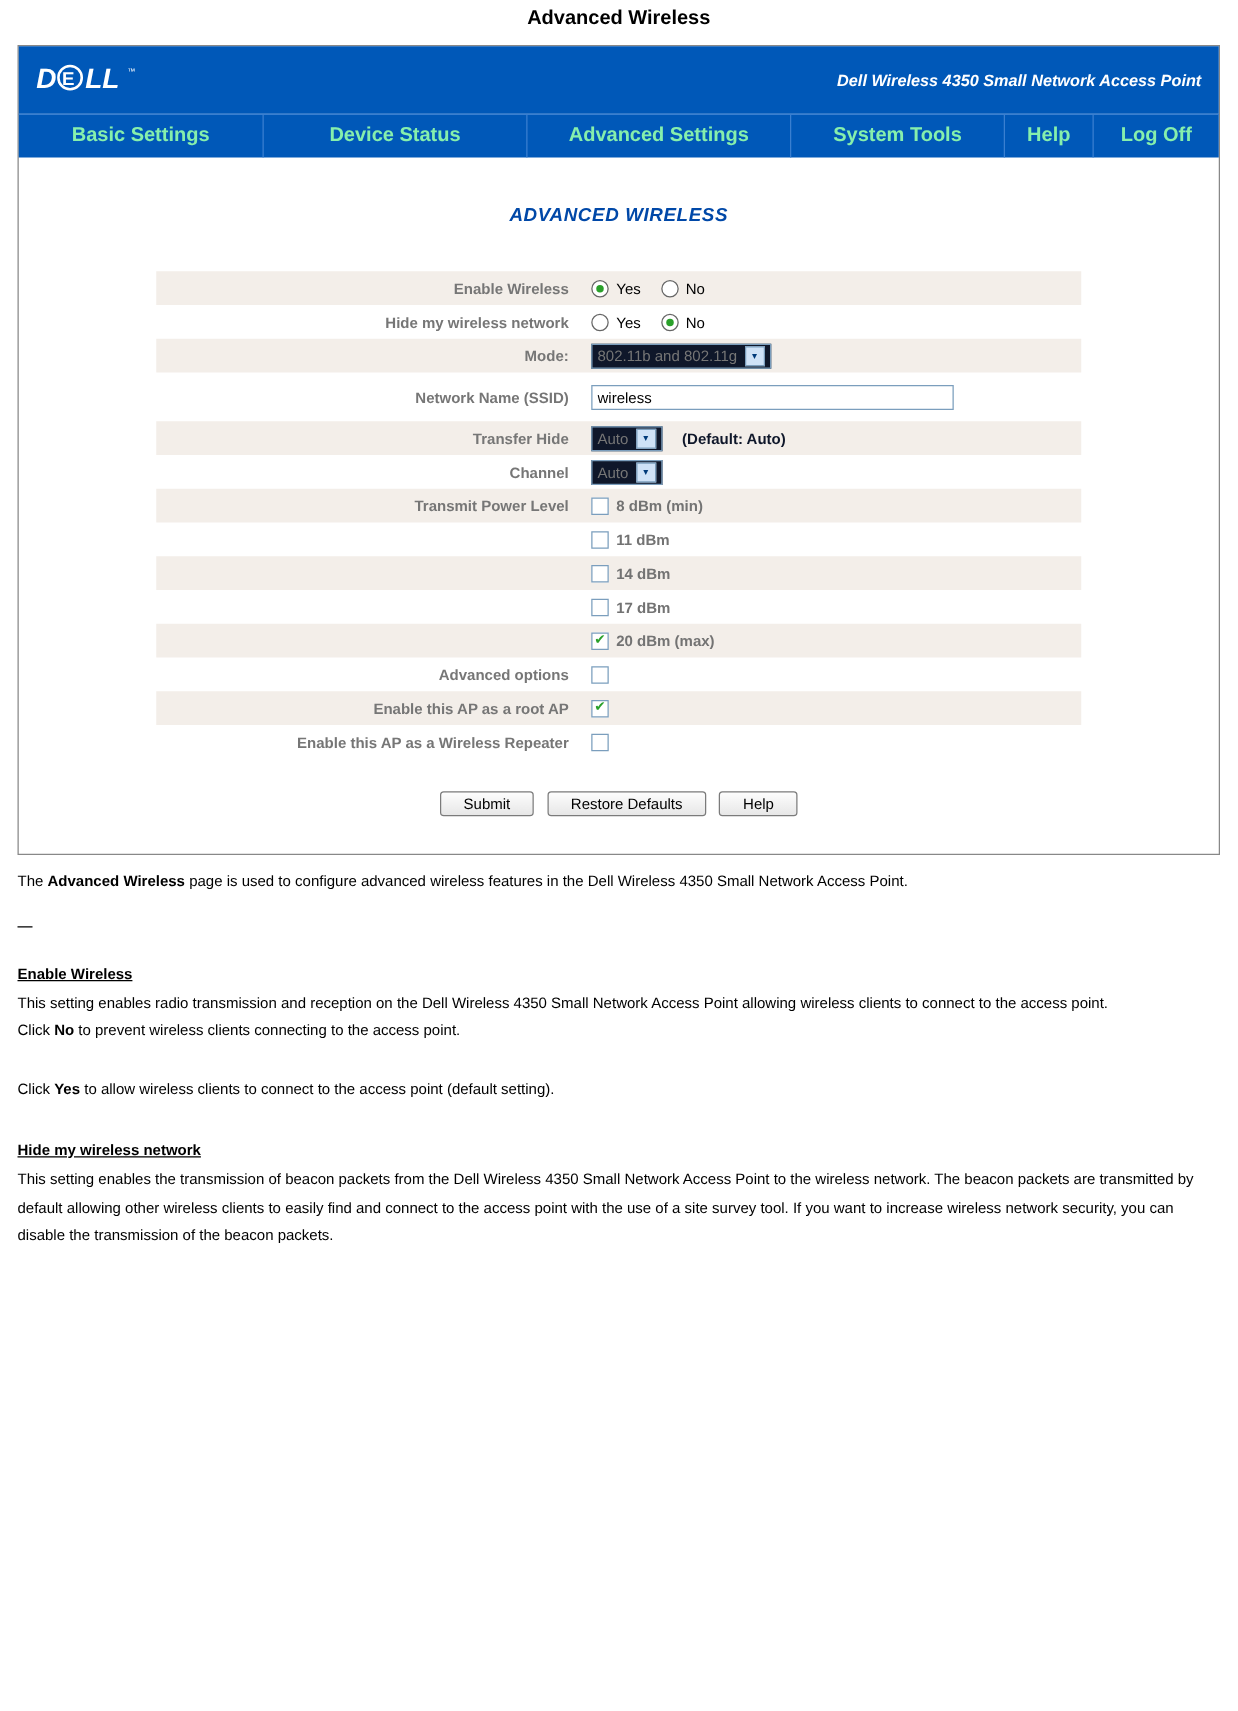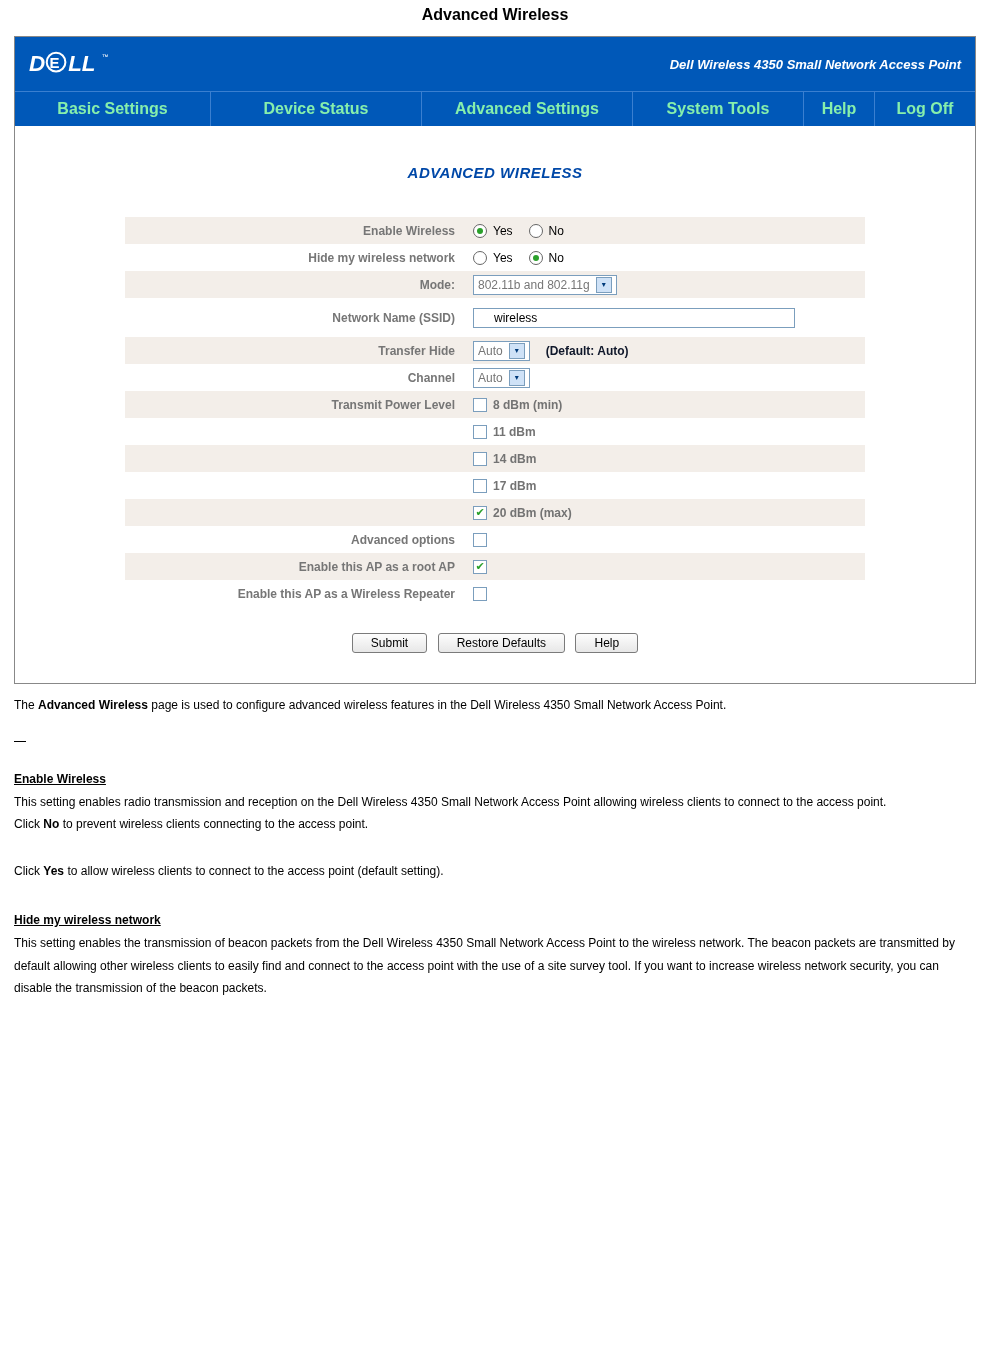--- a/index.html
+++ b/index.html
@@ -102,40 +102,40 @@
     width: 12px; height: 12px; border-radius: 50%;
     background: #fff; border: 1px solid #666;
     display: inline-flex; align-items: center; justify-content: center;
   }
   .radio-dot.sel::after {
     content: ""; width: 6px; height: 6px; border-radius: 50%;
     background: #2aa02a;
   }
   .radio-label { color: #000; font-size: 12px; margin-right: 10px; font-weight: normal; }
   .select-rep {
-    background: #ffffff;
+    background: #0f172a;
     border: 1px solid #7b9ebd;
     padding: 1px 4px;
     font-size: 12px;
     display: inline-flex;
     align-items: center;
   }
   .select-arrow {
     background: #cfe2f7;
     border: 1px solid #7b9ebd;
     width: 14px; height: 14px;
     margin-left: 6px;
     display: inline-flex; align-items:center; justify-content:center;
     font-size: 8px; color: #003a7a;
   }
   .text-input {
     border: 1px solid #7b9ebd;
     background: #fff;
     height: 18px;
-    padding: 0 20px;
+    padding: 0 4px;
     font-size: 12px;
     width: 280px;
   }
   .checkbox {
     width: 12px; height: 12px;
     border: 1px solid #7b9ebd;
     background: #fff;
     display: inline-flex; align-items:center; justify-content:center;
     color: #2aa02a; font-size: 11px; line-height: 1;
   }

